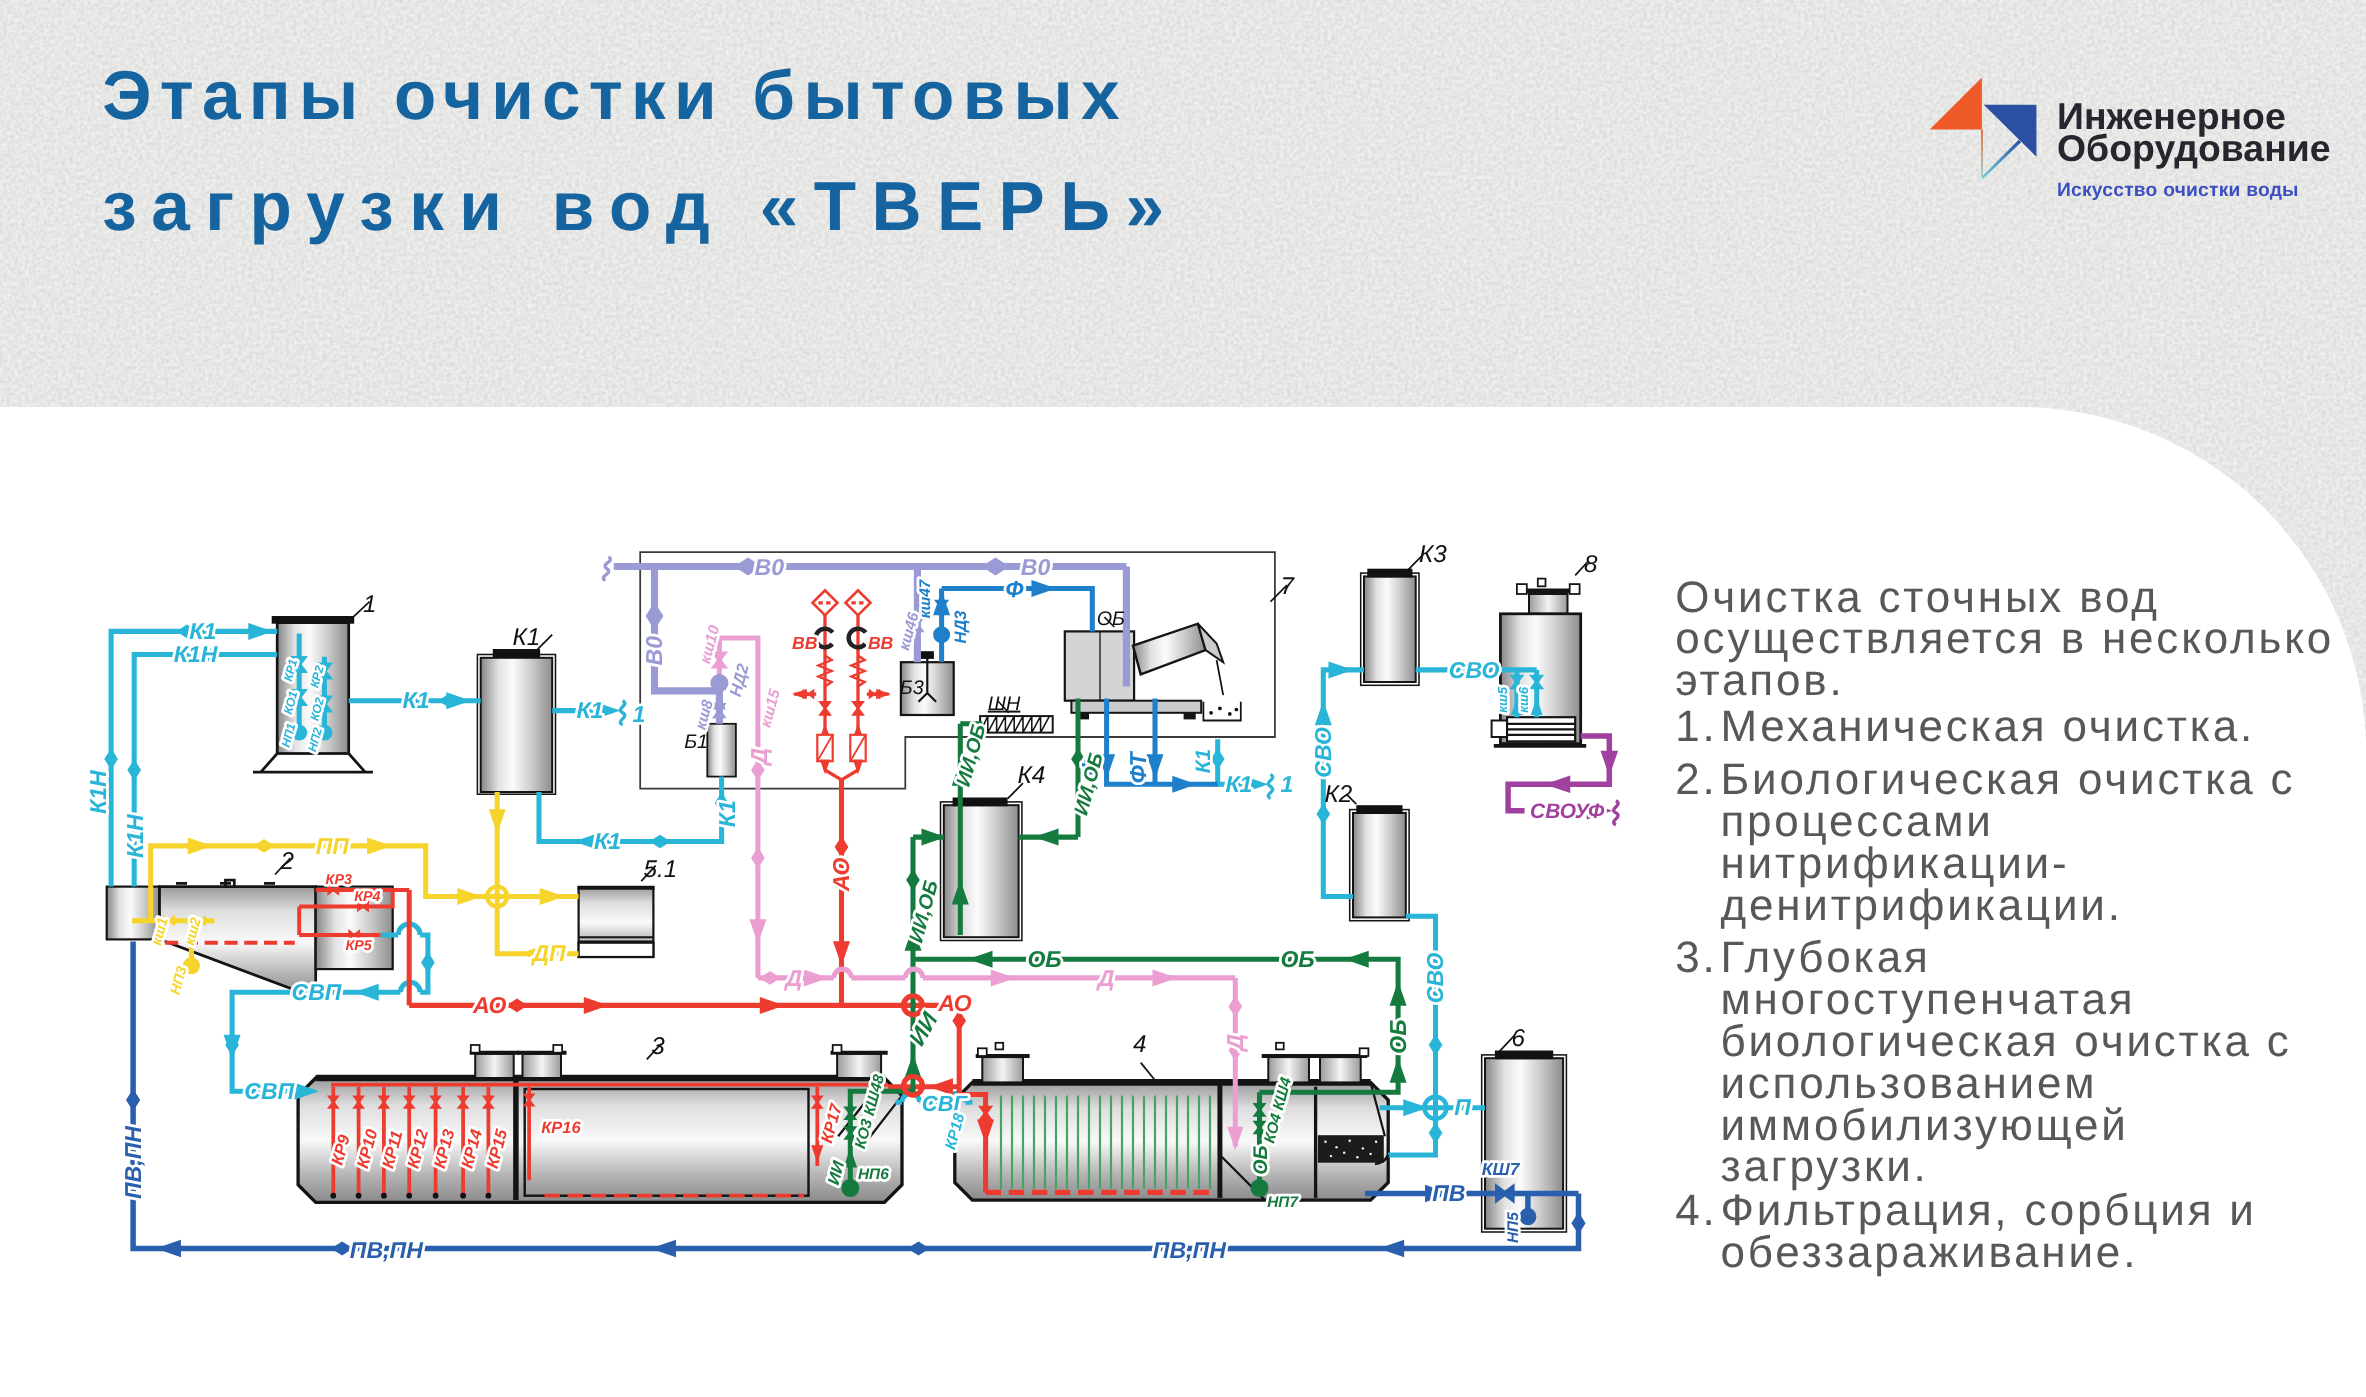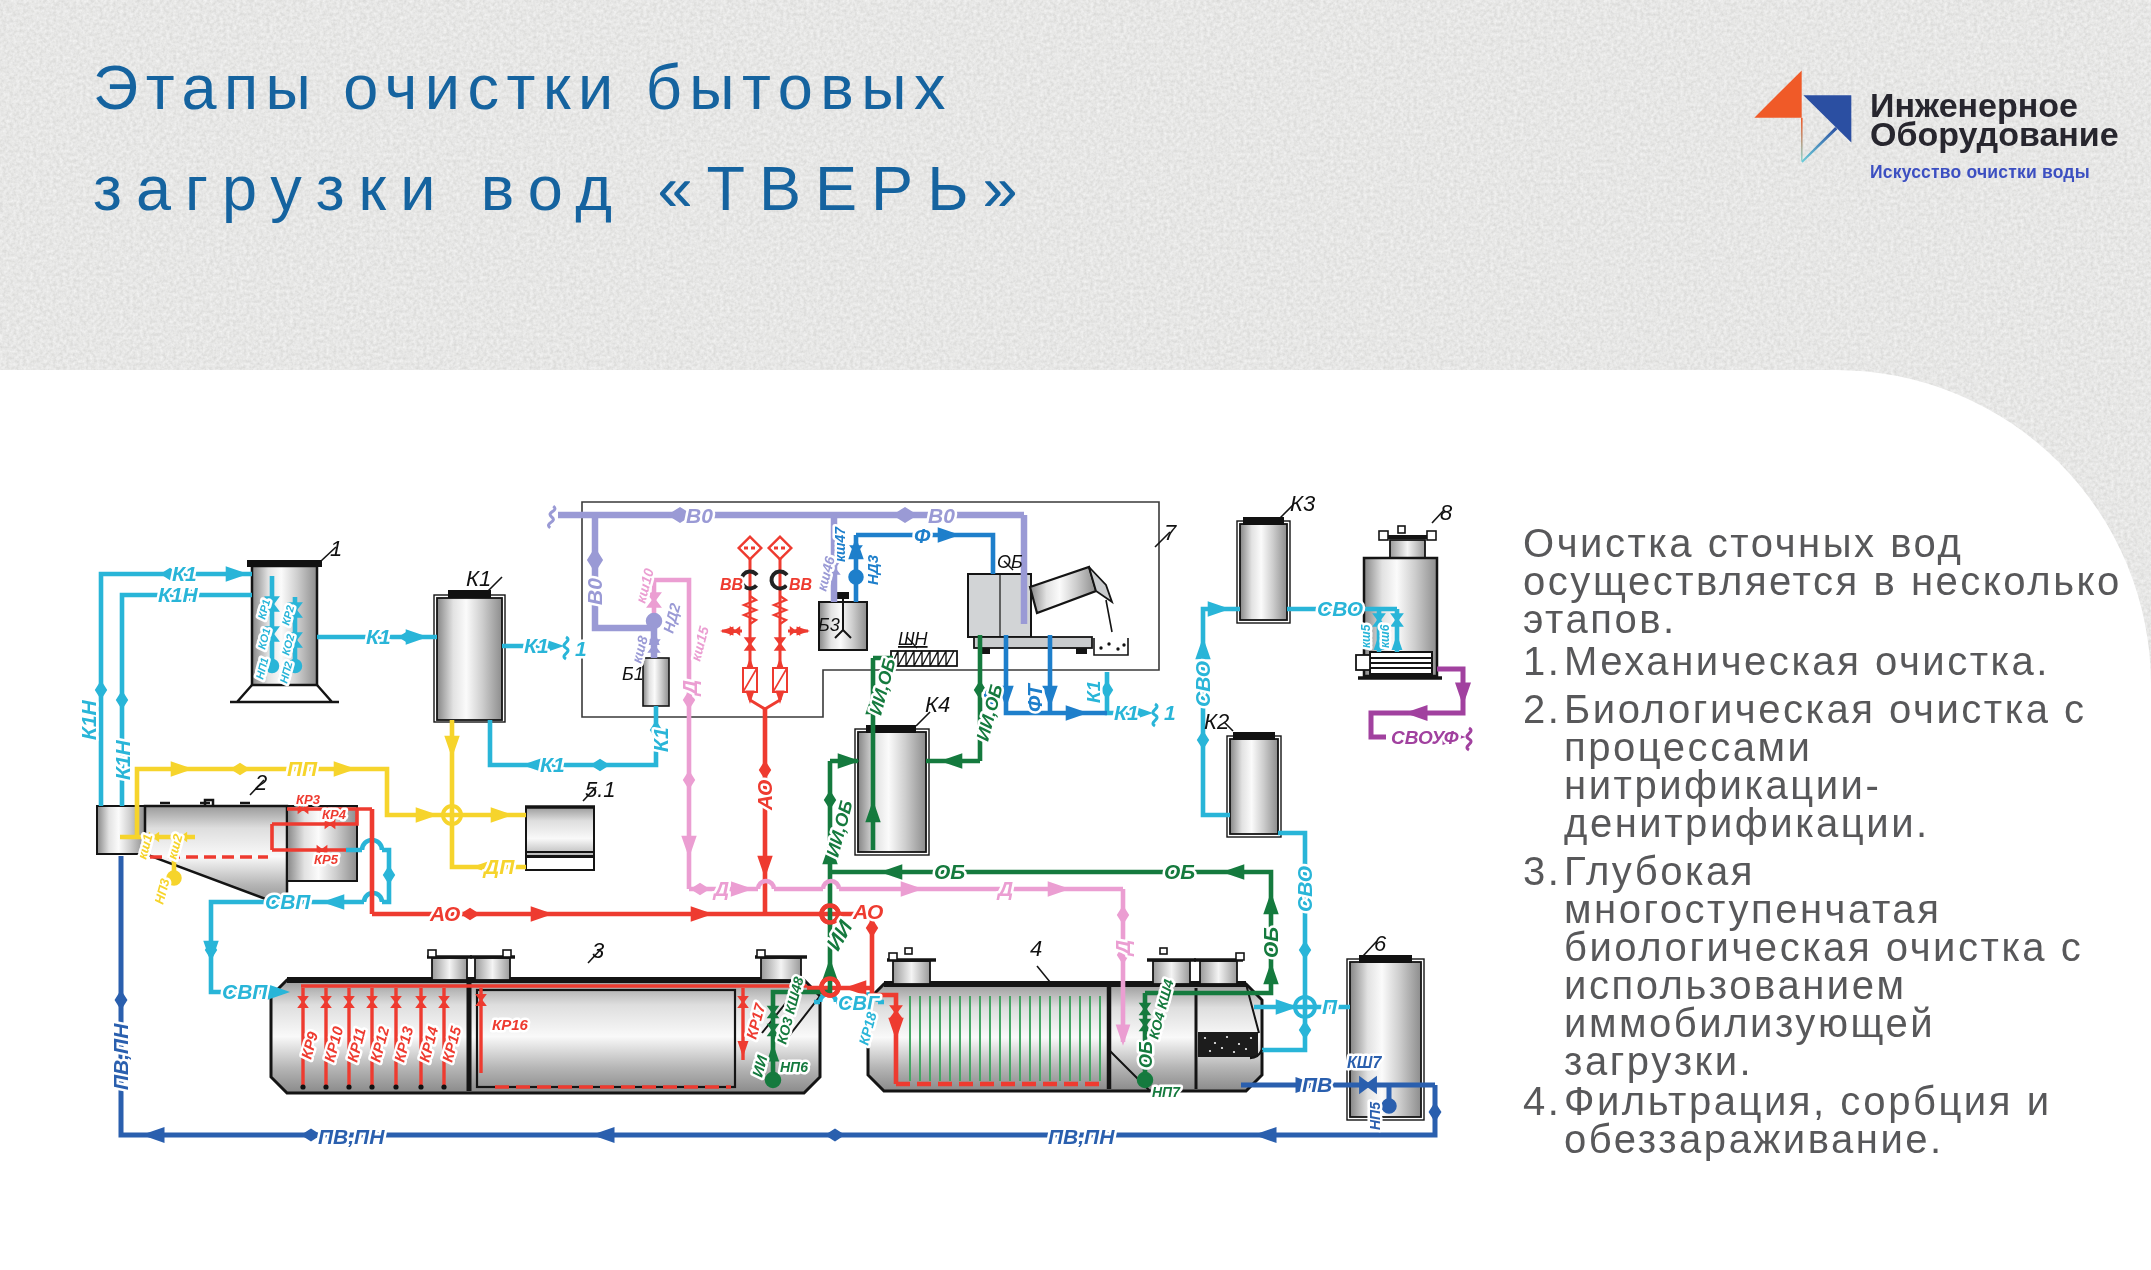--- a/index.html
+++ b/index.html
@@ -1,21 +1,21 @@
 <!DOCTYPE html>
 <html><head>
 <meta charset="utf-8">
 <style>
   html,body{margin:0;padding:0;width:2151px;height:1270px;overflow:hidden;background:#ffffff;
     font-family:"Liberation Sans",sans-serif;}
   #stage{position:relative;width:2151px;height:1270px;overflow:hidden;}
   #graybg{position:absolute;left:0;top:0;width:2151px;height:720px;}
   #whitepanel{position:absolute;left:0;top:370px;width:2151px;height:900px;background:#ffffff;
     border-top-right-radius:315px;}
-  #title{position:absolute;left:93px;top:37px;color:#15639f;font-weight:normal;
+  #title{position:absolute;left:93px;top:37px;color:#15639f;font-weight:bold;
     font-size:63px;line-height:101px;letter-spacing:7.5px;}
   #logo{position:absolute;left:1740px;top:55px;width:411px;height:140px;}
   #rightcol{position:absolute;left:1523px;top:524px;width:600px;color:#58585a;
     font-size:40px;line-height:38px;letter-spacing:2.55px;}
   #rightcol .para{margin:0 0 4px 0;}
   #rightcol ol{margin:0;padding:0;list-style:none;}
   #rightcol li{margin:0 0 10px 0;position:relative;padding-left:41px;}
   #rightcol li:nth-child(3){margin-bottom:2px;}
   #rightcol li .num{position:absolute;left:0;top:0;}
   #diagram{position:absolute;left:0;top:370px;width:2151px;height:900px;}

